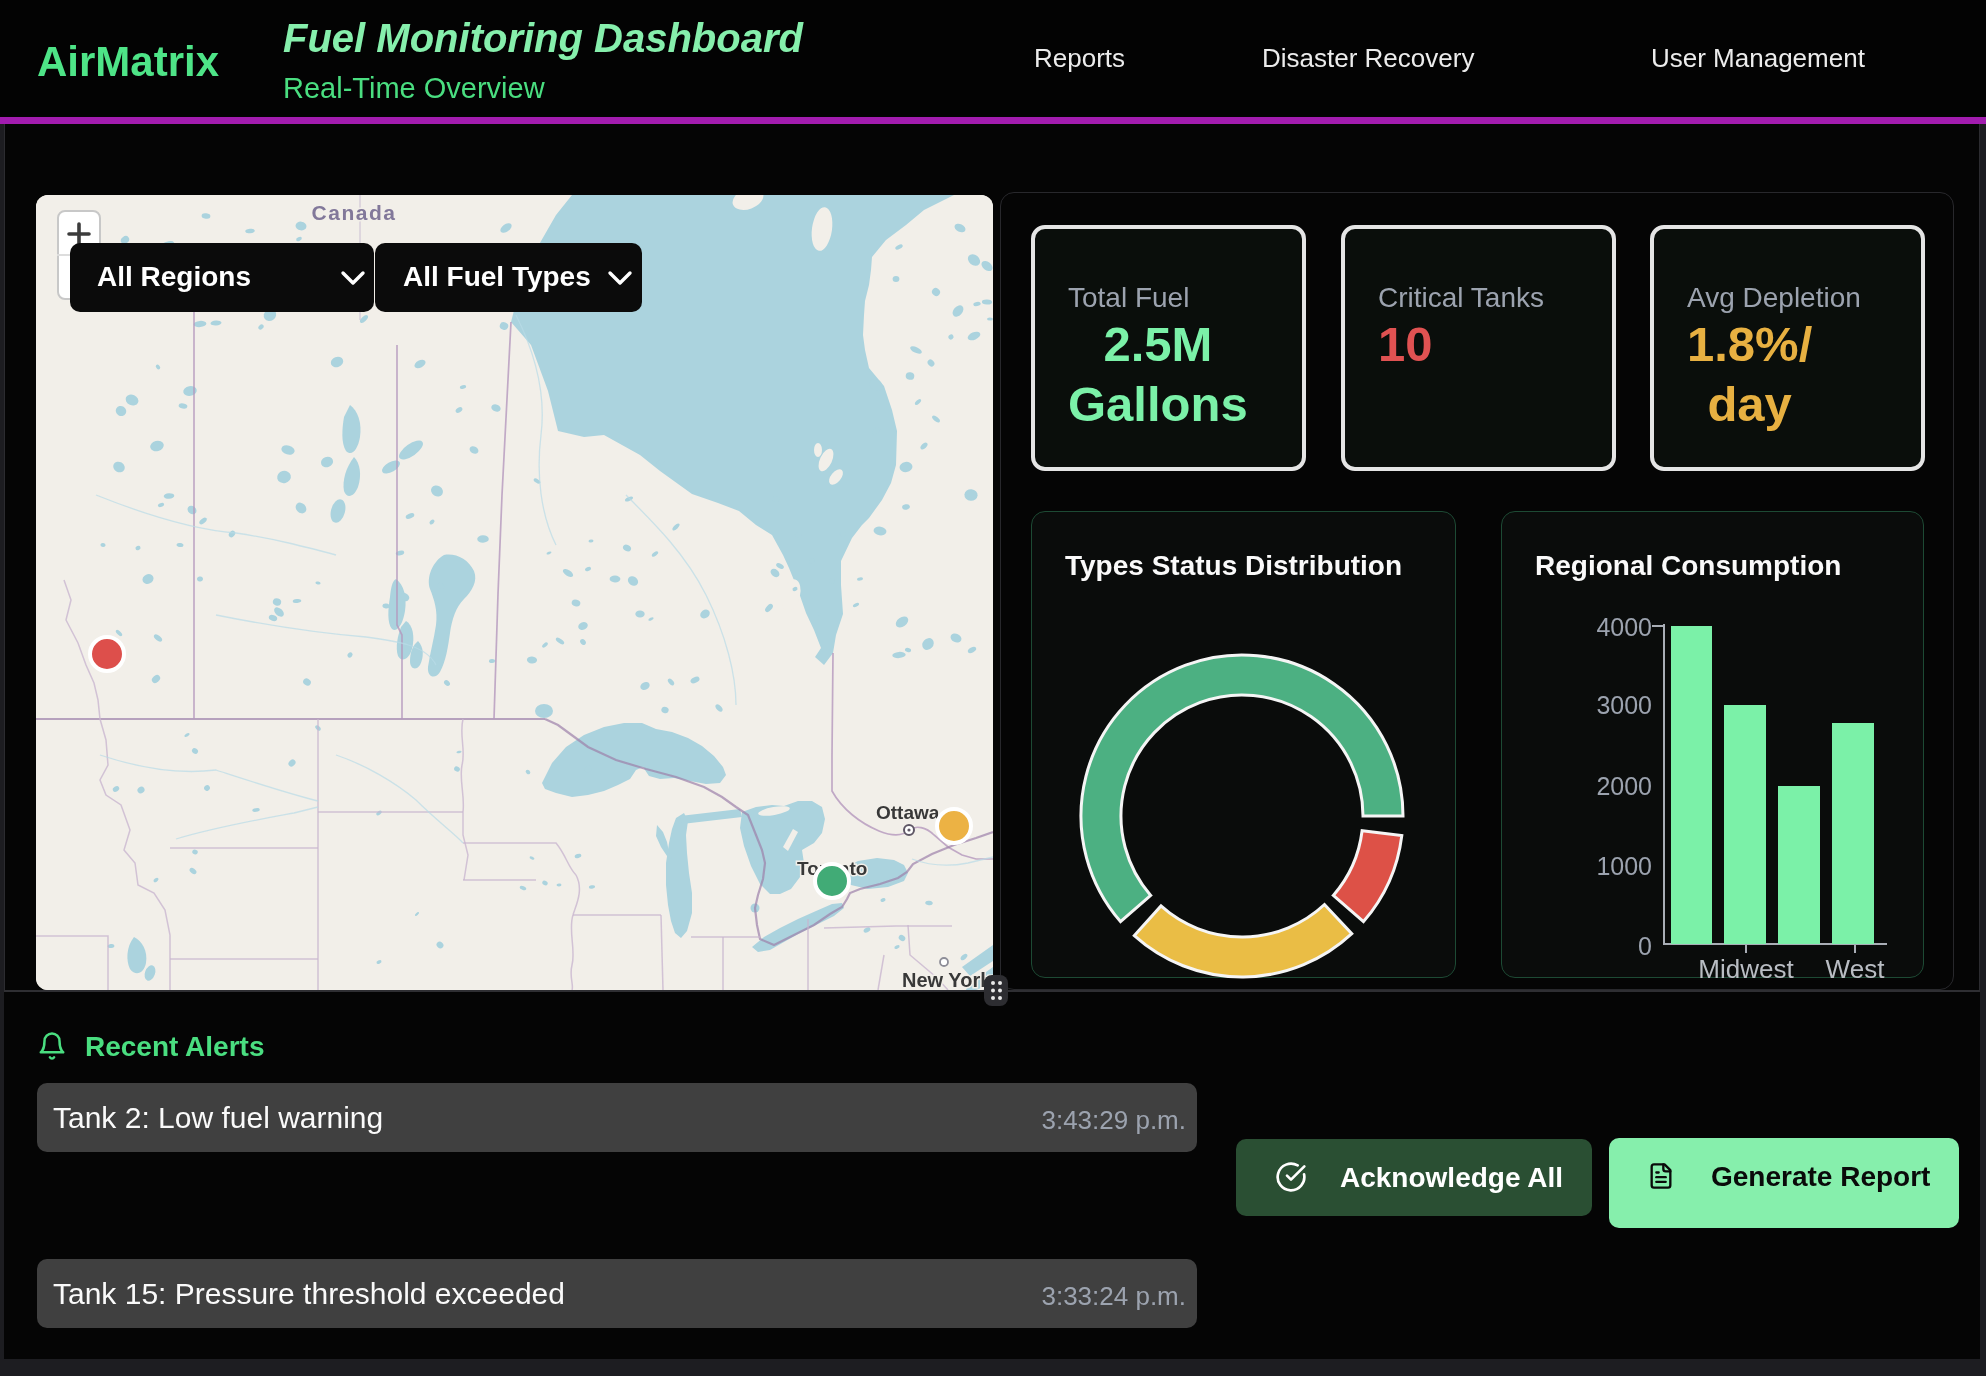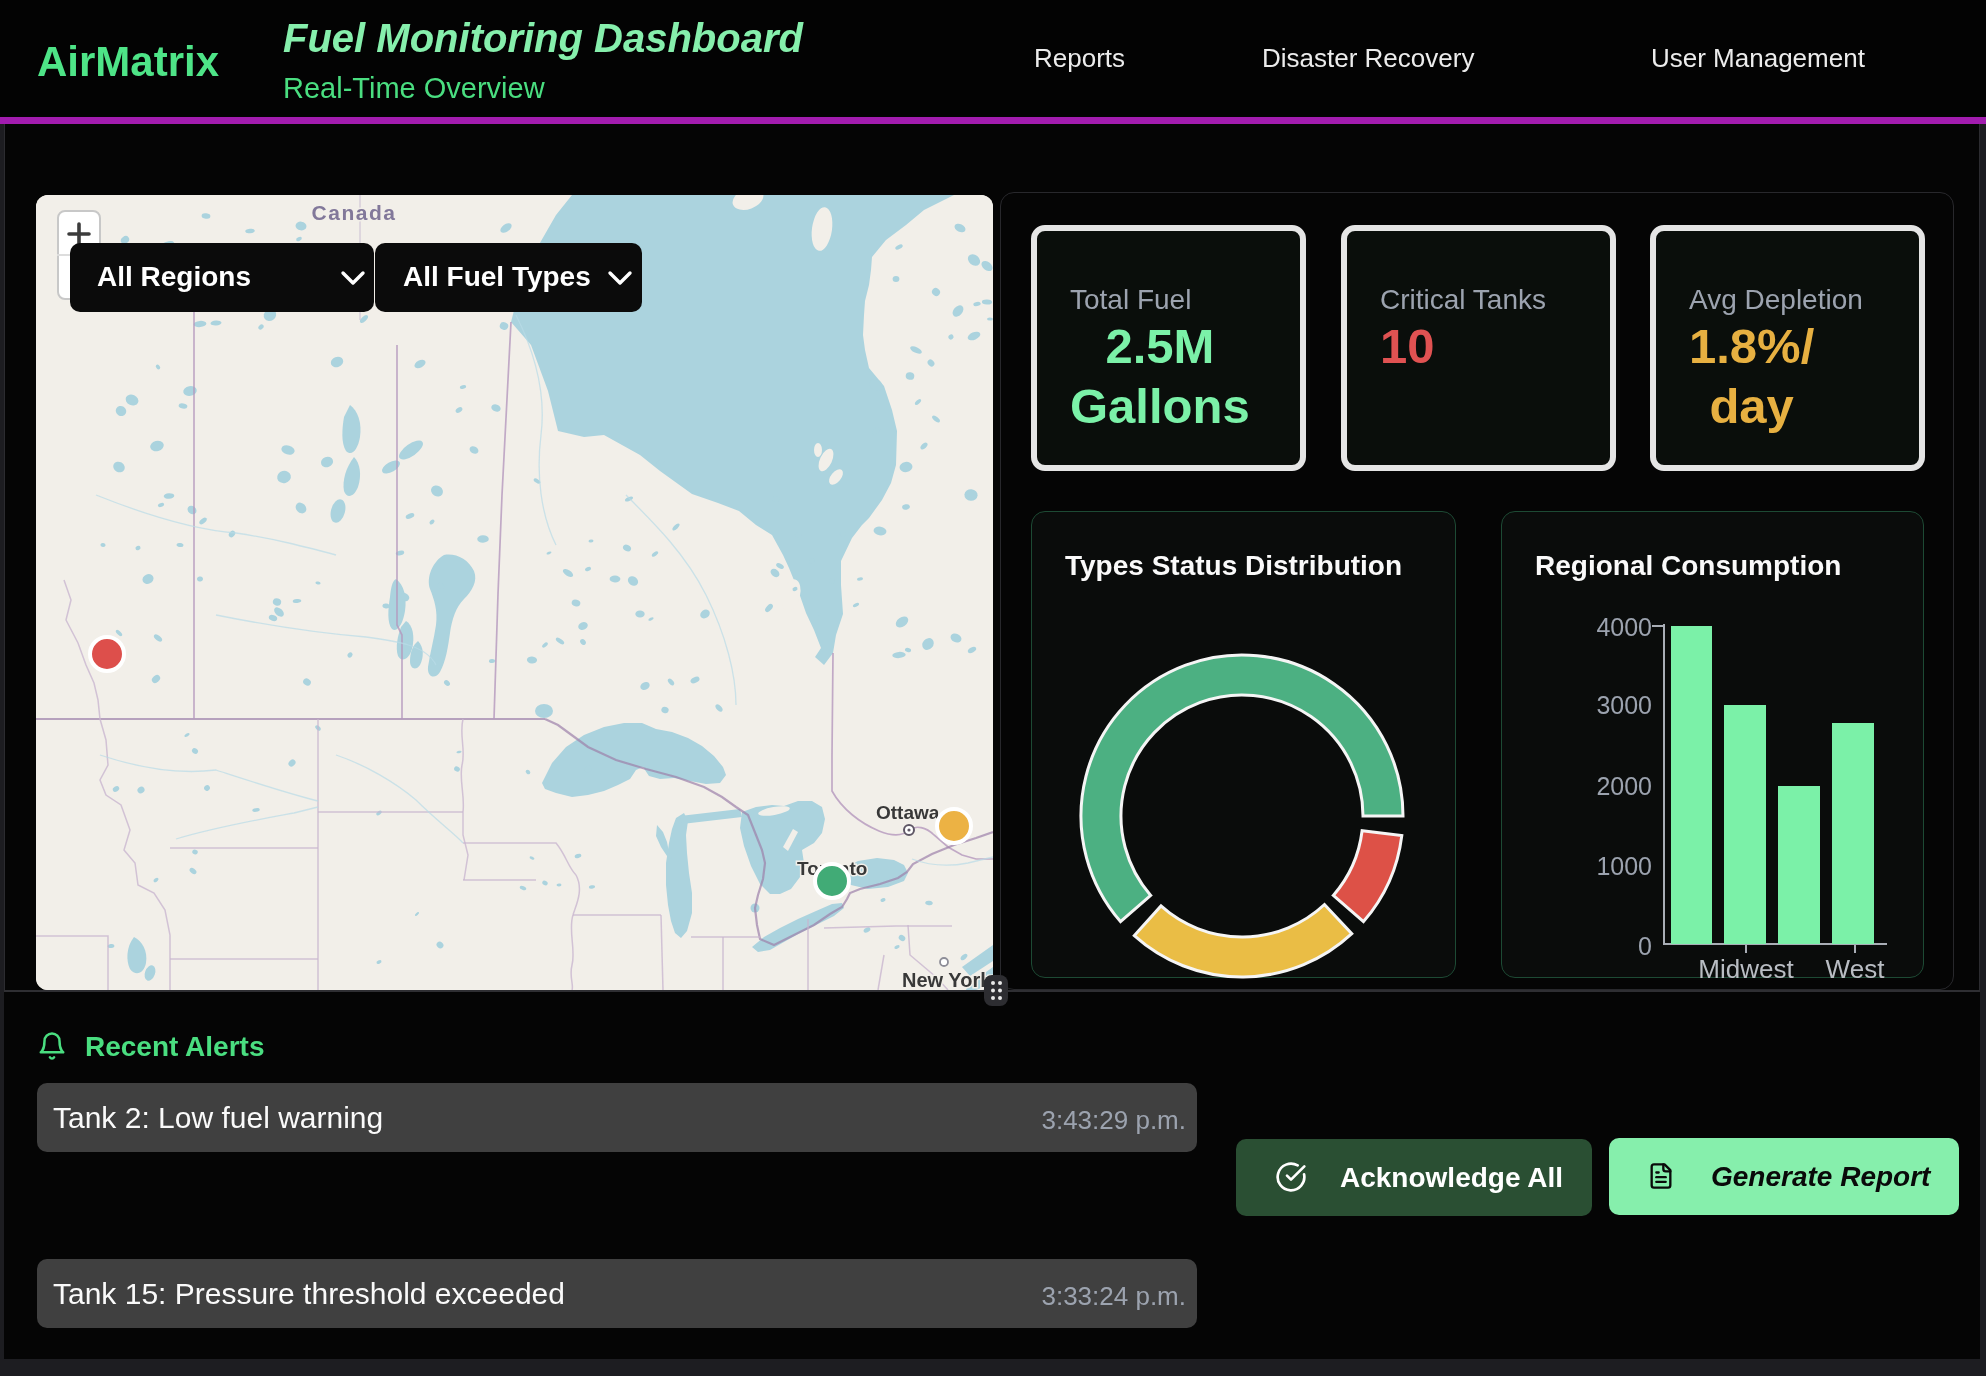--- a/index.html
+++ b/index.html
@@ -12,21 +12,21 @@
            border-radius:0 0 14px 14px; }
   #header { position:absolute; left:0; top:0; width:1986px; height:124px;
             background:#030303; border-bottom:7px solid #a21caf; z-index:5; }
   .brand { position:absolute; left:37px; top:38px; color:#4ee487; font-size:42px; font-weight:bold; }
   .h1 { position:absolute; left:283px; top:16px; color:#86efac; font-size:40px; font-weight:bold;font-style:italic; }
   .sub { position:absolute; left:283px; top:72px; color:#4ade80; font-size:29px; }
   .nav { position:absolute; top:43px; color:#ececec; font-size:26px; }
   #rightbox { position:absolute; left:1000px; top:192px; width:954px; height:798px;
               border:1px solid #28282c; border-radius:14px; }
   .statcard { position:absolute; top:225px; height:246px; width:275px;
-              background:#0a0e0b; border:6px solid #e5e5e5; border-radius:14px; }
+              background:#0a0e0b; border:4px solid #e5e5e5; border-radius:14px; }
   .statlabel { position:absolute; left:33px; top:53px; color:#9ca3af; font-size:28px; }
   .statvalue { position:absolute; left:33px; top:85px; font-size:49px; font-weight:bold; line-height:60px;text-align:center; }
   .chartcard { position:absolute; top:511px; height:467px; background:#0a0c0b;
                border:1px solid #1d4a34; border-radius:14px; }
   .charttitle { position:absolute; left:33px; top:38px; color:#fafafa; font-size:28px; font-weight:bold; }
   #alerts { position:absolute; left:4px; top:990px; width:1976px; height:369px;
             background:#050505; border-top:2px solid #2f2f33; z-index:4; }
   .alertrow { position:absolute; left:33px; width:1160px; height:69px;
               background:#404040; border-radius:10px; }
   .alerttext { position:absolute; left:16px; top:18px; color:#fafafa; font-size:30px; }
@@ -404,21 +404,21 @@
       <div class="alerttext">Tank 15: Pressure threshold exceeded</div>
       <div class="alerttime">3:33:24 p.m.</div>
     </div>
     <div class="btn" style="left:1232px; top:147px; width:356px; height:77px; background:#2a4f33; color:#fff;">
       <svg class="abs" style="left:39px; top:22px;" width="32" height="32" viewBox="0 0 24 24" fill="none" stroke="#fff" stroke-width="2" stroke-linecap="round" stroke-linejoin="round">
         <path d="M21.801 10A10 10 0 1 1 17 3.335"></path>
           <path d="m9 11 3 3L22 4"></path>
       </svg>
       <div class="abs" style="left:104px; top:23px;">Acknowledge All</div>
     </div>
-    <div class="btn" style="left:1605px; top:146px; width:350px; height:77px; background:#86efac; color:#0a0a0a;font-style:italic;">
+    <div class="btn" style="left:1605px; top:146px; width:350px; height:90px; background:#86efac; color:#0a0a0a;">
       <svg class="abs" style="left:38px; top:22px;" width="28" height="32" viewBox="0 0 24 24" fill="none" stroke="#0a0a0a" stroke-width="2" stroke-linecap="round" stroke-linejoin="round">
         <path d="M15 2H6a2 2 0 0 0-2 2v16a2 2 0 0 0 2 2h12a2 2 0 0 0 2-2V7Z"></path>
         <path d="M14 2v4a2 2 0 0 0 2 2h4"></path>
           <path d="M10 9H8"></path>
           <path d="M16 13H8"></path>
           <path d="M16 17H8"></path>
       </svg>
       <div class="abs" style="left:102px; top:23px;">Generate Report</div>
     </div>
   </div>

